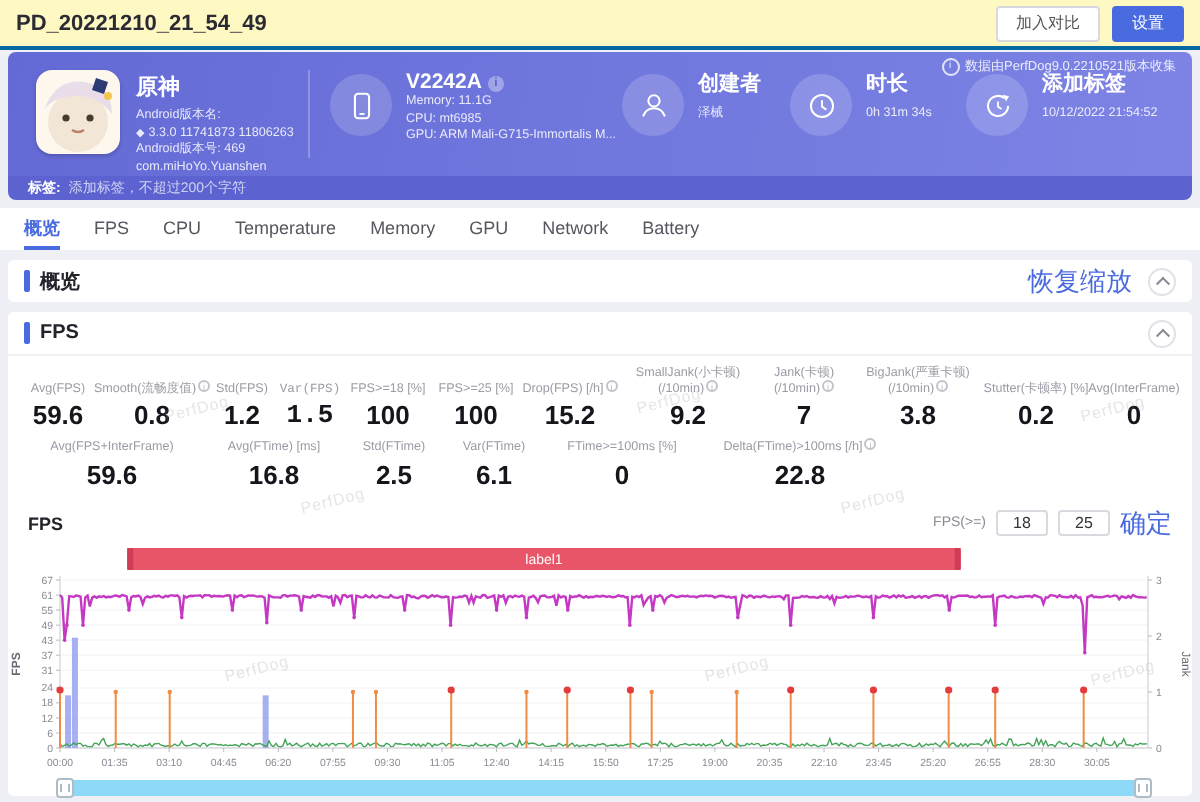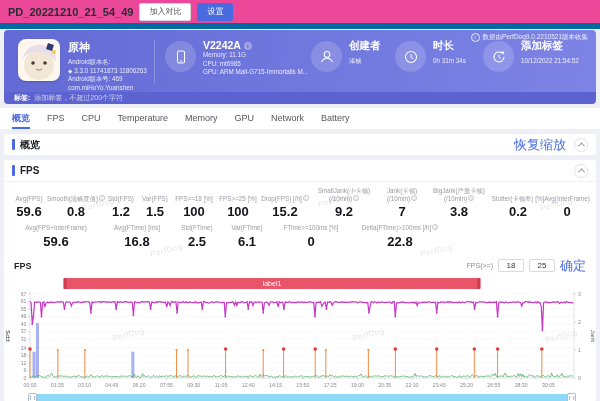--- a/index.html
+++ b/index.html
@@ -1,19 +1,19 @@
 <!DOCTYPE html>
 <html><head>
 <meta charset="utf-8">
 <style>
   html,body{margin:0;padding:0;}
   body{width:600px;height:401px;overflow:hidden;position:relative;background:#eef0f5;
        font-family:"Liberation Sans","DejaVu Sans",sans-serif;-webkit-font-smoothing:antialiased;}
   
-  .topbar{height:23px;background:#ec4899;display:flex;align-items:center;justify-content:flex-start;padding:0 8px;border-bottom:6px solid #0369a1;}
+  .topbar{height:23px;background:#fef9c3;display:flex;align-items:center;justify-content:space-between;padding:0 8px;border-bottom:2px solid #0369a1;}
   .page-title{font-size:11px;font-weight:bold;color:#2b2b33;}
   .topbar-actions{display:flex;align-items:center;}
   .btn{font-size:8px;line-height:1;border-radius:2px;padding:4px 9px;border:1px solid #d8d8de;background:#fff;color:#555;margin-left:6px;cursor:pointer;font-family:inherit;}
   .btn.primary{background:#4a6be0;border-color:#4a6be0;color:#fff;}
   
   .banner{margin:1px 4px 0;height:62px;border-radius:4px 4px 0 0;background:linear-gradient(100deg,#636ad5,#7d84e5);position:relative;color:#fff;}
   .banner-note{position:absolute;top:3px;right:8px;font-size:6.5px;color:rgba(255,255,255,.85);display:flex;align-items:center;gap:3px;}
   .i-circle{width:7px;height:7px;border:1px solid rgba(255,255,255,.8);border-radius:50%;font-size:5px;line-height:7px;text-align:center;font-style:normal;}
   .banner-row{display:flex;align-items:flex-start;padding:9px 8px 0 14px;}
   .app-icon{width:42px;height:42px;border-radius:8px;overflow:hidden;flex:none;box-shadow:0 1px 2px rgba(0,0,0,.2);}
@@ -215,21 +215,21 @@
           <div class="stat-value">59.6</div>
         </div>
         <div class="stat" style="width: 56px;">
           <div class="stat-label">Smooth(流畅度值)<i class="info-dot">i</i></div>
           <div class="stat-value">0.8</div>
         </div>
         <div class="stat" style="width: 34px;">
           <div class="stat-label">Std(FPS)</div>
           <div class="stat-value">1.2</div>
         </div>
-        <div class="stat" style="width: 34px;">
+        <div class="stat" style="width: 34px; font-family: Liberation Mono, monospace;">
           <div class="stat-label">Var(FPS)</div>
           <div class="stat-value">1.5</div>
         </div>
         <div class="stat" style="width: 44px;">
           <div class="stat-label">FPS&gt;=18 [%]</div>
           <div class="stat-value">100</div>
         </div>
         <div class="stat" style="width: 44px;">
           <div class="stat-label">FPS&gt;=25 [%]</div>
           <div class="stat-value">100</div>

